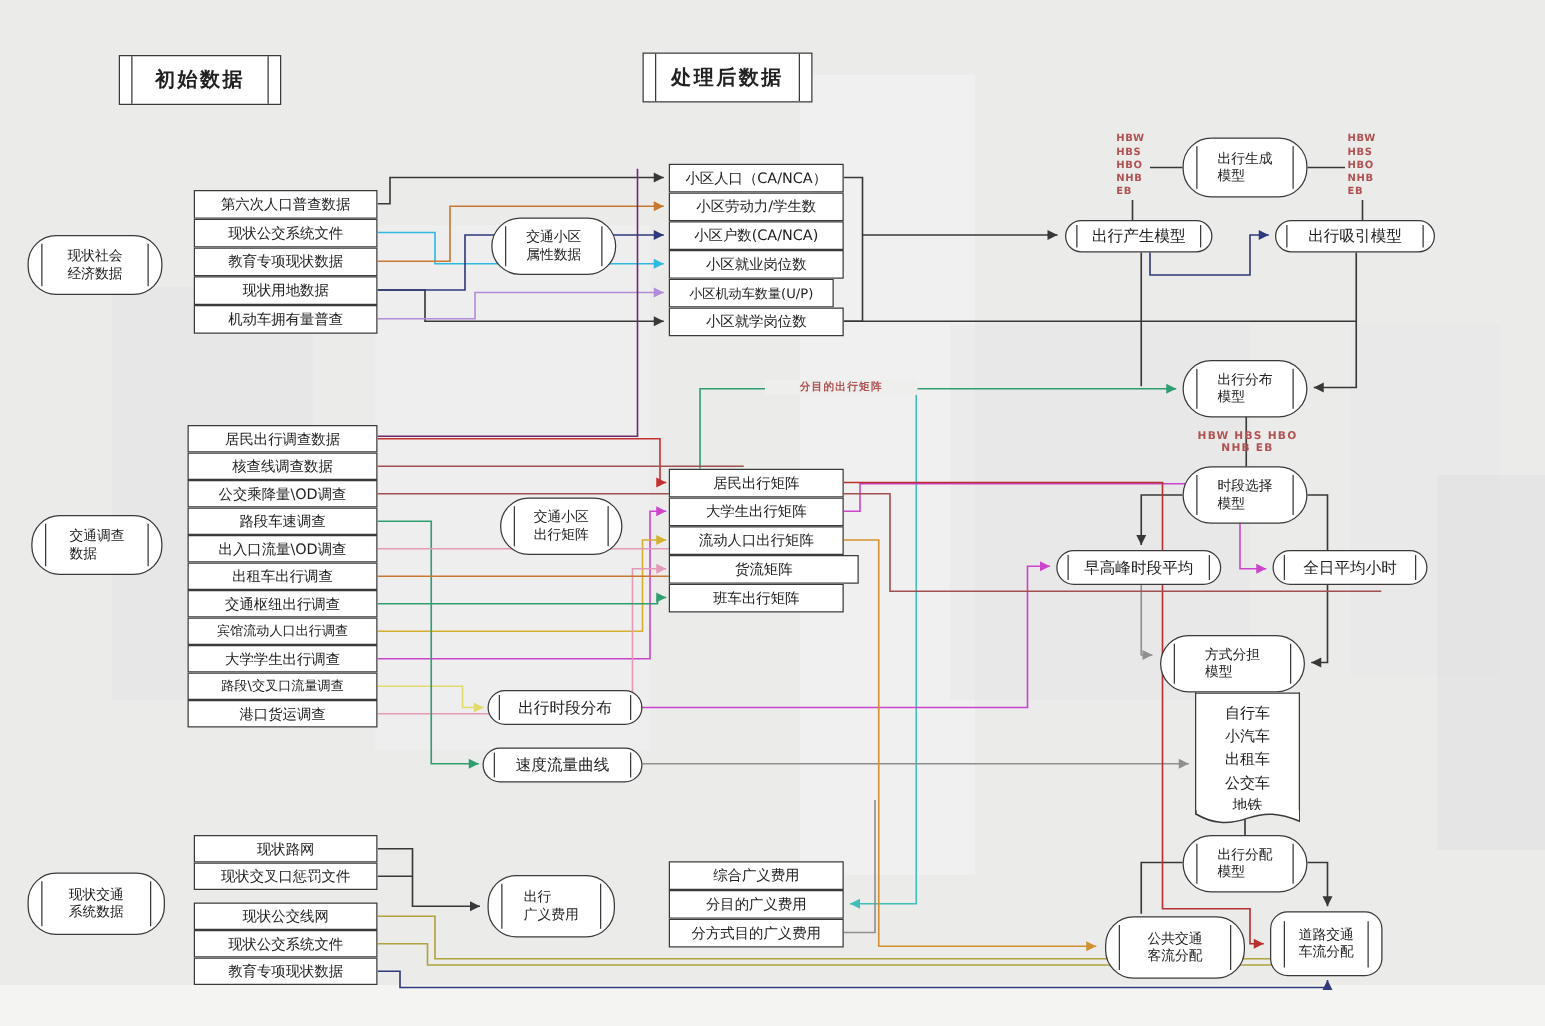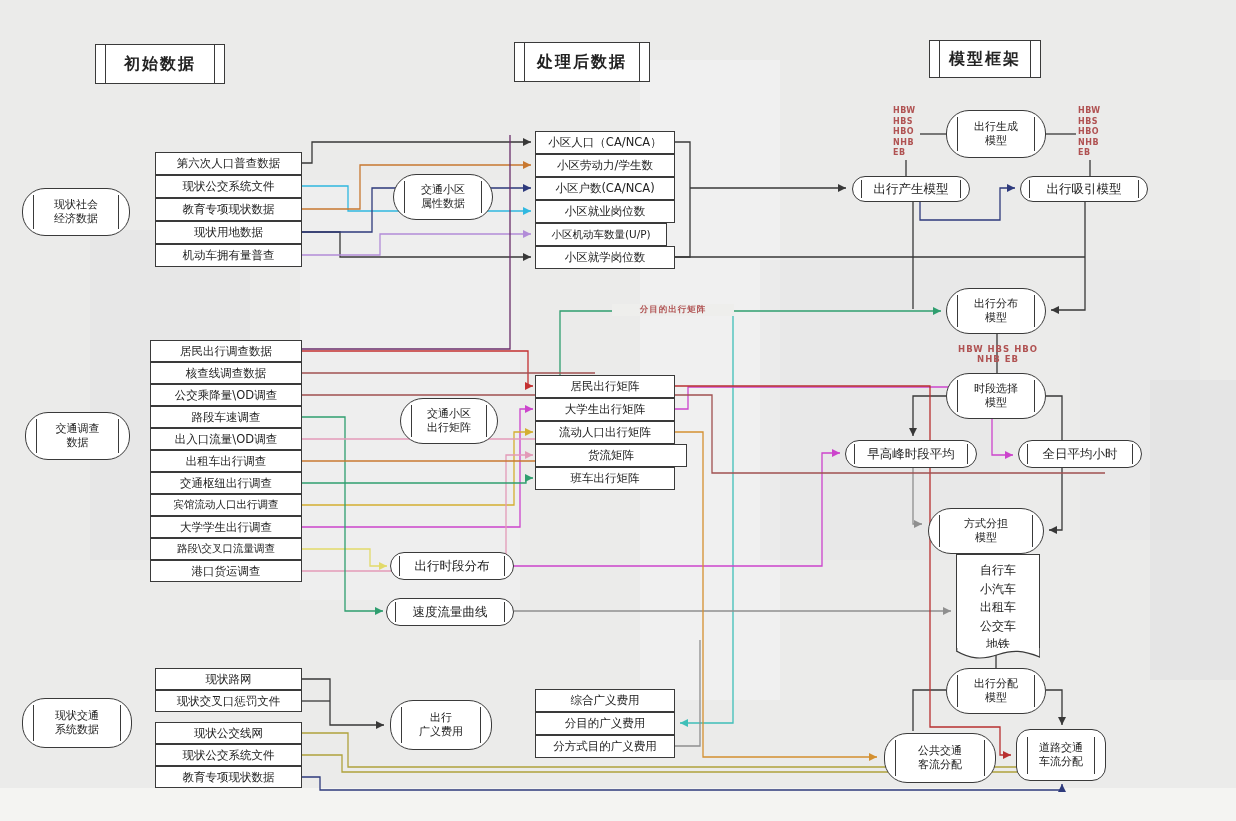--- a/index.html
+++ b/index.html
@@ -1,20 +1,20 @@
 <!DOCTYPE html>
 <html><head>
 <meta charset="utf-8">
 <style>
   html,body{margin:0;padding:0;}
   body{font-family:"DejaVu Sans",sans-serif;background:#e9e9e9;}
   #canvas{position:relative;width:1236px;height:821px;overflow:hidden;background:#ebebea;}
   .deco{position:absolute;z-index:0;}
   #wires{position:absolute;left:0;top:0;width:1236px;height:821px;z-index:2;}
-  .node{position:absolute;background:#fff;border:1.3px solid #3a3a3a;display:flex;align-items:center;justify-content:center;text-align:center;color:#222;z-index:3;box-sizing:border-box;white-space:pre-line;}
+  .node{position:absolute;background:#fff;border:1.3px solid #3a3a3a;display:flex;align-items:center;justify-content:center;text-align:left;color:#222;z-index:3;box-sizing:border-box;white-space:pre-line;}
   .hdr{font-size:16px;font-weight:bold;letter-spacing:2px;}
   .hdr::before,.hdr::after{content:"";position:absolute;top:0;bottom:0;width:1.3px;background:#3a3a3a;}
   .hdr::before{left:9px;} .hdr::after{right:9px;}
   .stad{border-radius:23px;font-size:11px;line-height:1.3;}
   .stad::before,.stad::after{content:"";position:absolute;top:13%;bottom:13%;width:1px;background:#3a3a3a;}
   .stad::before{left:10px;} .stad::after{right:10px;}
   .pill{border-radius:999px;font-size:12.5px;height:28px;}
   .pill::before{left:8px;} .pill::after{right:8px;}
   .tape{font-size:11.5px;white-space:nowrap;overflow:hidden;border-width:1.2px;}
   .doc{position:absolute;background:#fff;border:1.3px solid #3a3a3a;border-bottom:none;z-index:3;text-align:center;font-size:12px;line-height:1.55;padding-top:6px;box-sizing:border-box;color:#222;}
@@ -112,21 +112,20 @@
       <polyline points="302,349 510,349 510,135" fill="none" stroke="#6b2e6b" stroke-width="1.3"></polyline>
       <polyline points="675,746 700,746 700,640" fill="none" stroke="#8f8f8f" stroke-width="1.3"></polyline>
       <polyline points="302,373 595,373" fill="none" stroke="#a05050" stroke-width="1.3"></polyline>
       <polyline points="302,395 712,395 712,473 1105,473" fill="none" stroke="#a05050" stroke-width="1.3"></polyline>
       <polyline points="302,439 598,439" fill="none" stroke="#e39ab8" stroke-width="1.3"></polyline>
       <polyline points="302,461 590,461" fill="none" stroke="#c87830" stroke-width="1.3"></polyline>
     </svg>
 
   <div class="node hdr" style="left:95px;top:44px;width:130px;height:40px">初始数据</div>
   <div class="node hdr" style="left:514px;top:42px;width:136px;height:40px">处理后数据</div>
-  <div class="node hdr" style="left:929px;top:40px;width:112px;height:38px">模型框架</div>
 
   <div class="node stad" style="left:22px;top:188px;width:108px;height:48px">现状社会
 经济数据</div>
   <div class="node stad" style="left:22px;top:698px;width:110px;height:50px">现状交通
 系统数据</div>
   <div class="node stad" style="left:25px;top:412px;width:105px;height:48px">交通调查
 数据</div>
 
   <div class="node tape" style="left:155px;top:152px;width:147px;height:23px">第六次人口普查数据</div>
   <div class="node tape" style="left:155px;top:175px;width:147px;height:23px">现状公交系统文件</div>

